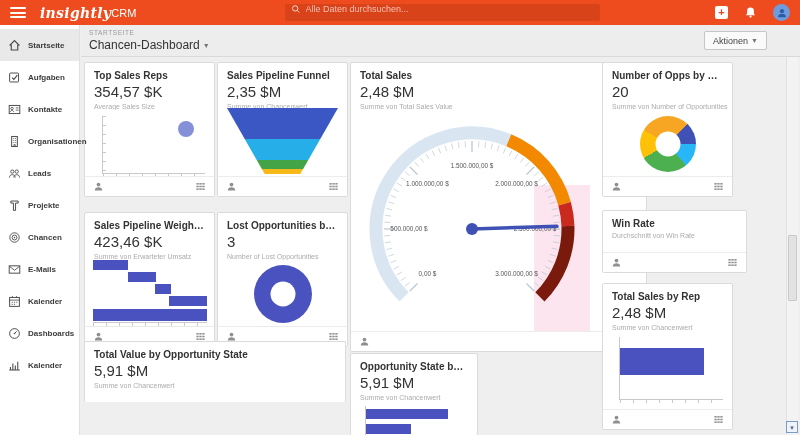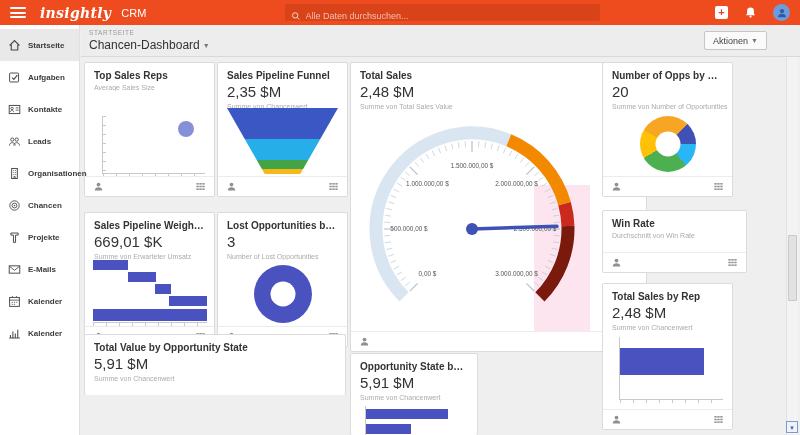--- a/index.html
+++ b/index.html
@@ -4,22 +4,22 @@
 <style>
   *{margin:0;padding:0;box-sizing:border-box}
   html,body{width:800px;height:435px;overflow:hidden}
   body{font-family:"Liberation Sans",sans-serif;background:#EFEFEF;position:relative}
 
   
   .topbar{position:absolute;top:0;left:0;width:800px;height:25px;background:#EE4C1F;display:flex;align-items:center;z-index:9}
   .hamburger{width:16px;height:11px;margin-left:10px;display:flex;flex-direction:column;justify-content:space-between;cursor:pointer}
   .hamburger span{display:block;height:2px;background:#fff;border-radius:1px}
   .brand{color:#fff;font-size:14px;font-weight:bold;font-style:italic;font-family:"DejaVu Serif",serif;margin-left:14px;letter-spacing:.3px}
-  .appname{color:#fff;font-size:11px;margin-left:10px}
-  .search{position:absolute;left:285px;top:4px;width:315px;height:17px;background:#D8431A;border:none;border-radius:2px;display:flex;align-items:flex-end;padding:0 6px}
+  .appname{color:#fff;font-size:11px;}
+  .search{position:absolute;left:285px;top:4px;width:315px;height:17px;background:#D8431A;border:none;border-radius:2px;display:flex;align-items:flex-start;padding:0 6px}
   .search input{background:transparent;border:none;outline:none;color:rgba(255,255,255,.85);font-size:9px;width:100%;font-family:"Liberation Sans",sans-serif}
   .search input::placeholder{color:rgba(255,255,255,.65)}
   .tb-right{position:absolute;right:10px;top:0;height:25px;display:flex;align-items:center;gap:16px}
   .plusbox{width:13px;height:13px;background:#fff;border-radius:2px;display:flex;align-items:center;justify-content:center;color:#E1462A;font-size:11px;font-weight:bold;line-height:1;cursor:pointer}
   .avatar{width:17px;height:17px;border-radius:50%;background:#6F9BDC;display:flex;align-items:center;justify-content:center;cursor:pointer}
 
   
   .sidebar{position:absolute;top:25px;left:0;width:80px;bottom:0;background:#fff;border-right:1px solid #E0E0E0;padding-top:4px;z-index:8}
   .side-item{height:32px;display:flex;align-items:center;padding-left:8px;gap:7px;cursor:pointer}
   .side-item.active{background:#E9E9E9}
@@ -109,78 +109,87 @@
   <div class="side-item">
     <svg width="13" height="13" viewBox="0 0 16 16">
         <rect x="1.5" y="3" width="13" height="10" fill="none" stroke="#4a4a4a" stroke-width="1.2"></rect>
         <circle cx="5" cy="6.8" r="1.5" fill="none" stroke="#4a4a4a"></circle>
         <path d="M3 11c.4-1.4 1-2 2-2s1.6.6 2 2M9.5 6h3.5M9.5 8.8h3.5" stroke="#4a4a4a" fill="none"></path>
       </svg>
     <span class="lbl">Kontakte</span>
   </div>
   <div class="side-item">
     <svg width="13" height="13" viewBox="0 0 16 16">
+        <rect x="4.5" y="1.8" width="7" height="12.4" fill="none" stroke="#4a4a4a" stroke-width="1.2"></rect>
+        <path d="M6.5 4.3h1.2M8.8 4.3H10M6.5 6.8h1.2M8.8 6.8H10M6.5 9.3h1.2M8.8 9.3H10M7.3 14v-2.2h1.6V14" stroke="#4a4a4a" fill="none"></path>
+      </svg>
+    <span class="lbl">Organisationen</span>
+  </div>
+  <div class="side-item">
+    <svg width="13" height="13" viewBox="0 0 16 16">
         <circle cx="5.3" cy="5.6" r="2" fill="none" stroke="#4a4a4a" stroke-width="1.1"></circle>
         <circle cx="10.7" cy="5.6" r="2" fill="none" stroke="#4a4a4a" stroke-width="1.1"></circle>
         <path d="M1.8 13c0-2.2 1.5-3.6 3.5-3.6S8.8 10.8 8.8 13M7.2 13c0-2.2 1.5-3.6 3.5-3.6s3.5 1.4 3.5 3.6" fill="none" stroke="#4a4a4a" stroke-width="1.1"></path>
       </svg>
     <span class="lbl">Leads</span>
   </div>
   <div class="side-item">
     <svg width="13" height="13" viewBox="0 0 16 16">
-        <rect x="4.5" y="1.8" width="7" height="12.4" fill="none" stroke="#4a4a4a" stroke-width="1.2"></rect>
-        <path d="M6.5 4.3h1.2M8.8 4.3H10M6.5 6.8h1.2M8.8 6.8H10M6.5 9.3h1.2M8.8 9.3H10M7.3 14v-2.2h1.6V14" stroke="#4a4a4a" fill="none"></path>
-      </svg>
-    <span class="lbl">Organisationen</span>
+        <path d="M3.5 2.5h9V5H9.3v9H6.7V5H3.5z" fill="none" stroke="#4a4a4a" stroke-width="1.2"></path>
+      </svg>
+    <span class="lbl">Projekte</span>
   </div>
   <div class="side-item">
     <svg width="13" height="13" viewBox="0 0 16 16">
         <circle cx="8" cy="8" r="5.8" fill="none" stroke="#4a4a4a" stroke-width="1.1"></circle>
         <circle cx="8" cy="8" r="3" fill="none" stroke="#4a4a4a" stroke-width="1.1"></circle>
         <circle cx="8" cy="8" r=".9" fill="#4a4a4a"></circle>
       </svg>
     <span class="lbl">Chancen</span>
   </div>
   <div class="side-item">
     <svg width="13" height="13" viewBox="0 0 16 16">
-        <path d="M3.5 2.5h9V5H9.3v9H6.7V5H3.5z" fill="none" stroke="#4a4a4a" stroke-width="1.2"></path>
-      </svg>
-    <span class="lbl">Projekte</span>
-  </div>
-  <div class="side-item">
-    <svg width="13" height="13" viewBox="0 0 16 16">
         <rect x="1.5" y="3.5" width="13" height="9" fill="none" stroke="#4a4a4a" stroke-width="1.2"></rect>
         <path d="M2 4.2 8 9l6-4.8" fill="none" stroke="#4a4a4a" stroke-width="1.1"></path>
       </svg>
     <span class="lbl">E-Mails</span>
   </div>
   <div class="side-item">
     <svg width="13" height="13" viewBox="0 0 16 16">
         <rect x="2" y="3" width="12" height="11" fill="none" stroke="#4a4a4a" stroke-width="1.2"></rect>
         <path d="M2 6.3h12M5.5 3V1.4M10.5 3V1.4M4.5 9h1.4M7.3 9h1.4M10.1 9h1.4M4.5 11.5h1.4M7.3 11.5h1.4" stroke="#4a4a4a" fill="none"></path>
       </svg>
     <span class="lbl">Kalender</span>
+  </div>
+  <div class="side-item">
+    <svg width="13" height="13" viewBox="0 0 16 16">
+        <circle cx="8" cy="8" r="6" fill="none" stroke="#4a4a4a" stroke-width="1.2"></circle>
+        <path d="M8 8l2.6-2.6" stroke="#4a4a4a" stroke-width="1.2"></path>
+        <circle cx="8" cy="8" r="1" fill="#4a4a4a"></circle>
+      </svg>
+    <span class="lbl">Dashboards</span>
   </div>
   <div class="side-item">
     <svg width="13" height="13" viewBox="0 0 16 16">
         <path d="M3 13.5V9.8M6 13.5V5.5M9 13.5V8M12 13.5V3.5M1.5 13.5h13" stroke="#4a4a4a" stroke-width="1.3" fill="none"></path>
       </svg>
     <span class="lbl">Kalender</span>
   </div>
 </div>
 
 <div class="pagehead">
   <div class="crumb">STARTSEITE</div>
   <div class="ptitle"><span>Chancen-Dashboard</span><span class="caret">▼</span></div>
   <div class="actions"><span>Aktionen</span><span class="caret">▼</span></div>
 </div>
 
 <div class="card" style="left:84px;top:62px;width:131px;height:135px">
   <div class="hd">
       <div class="ctitle">Top Sales Reps</div>
+    <div class="cvalue">354,57 $K</div>
     <div class="csub">Average Sales Size</div>
     </div>
   <div class="chart axis-l axis-b" id="scatter" style="left:17px;top:53px;width:103px;height:58px">
     <div class="yticks"></div>
       <div class="xticks"></div>
   <div class="bubble" style="left: 74%; top: 8%; width: 16px; height: 16px; background: rgb(133, 144, 217);"></div>
     </div>
   <div class="foot">
     <svg width="11" height="11" viewBox="0 0 16 16">
         <circle cx="8" cy="5.2" r="2.7" fill="#8f8f8f"></circle>
@@ -365,21 +374,21 @@
           <rect x="6.3" y="10.8" width="3.4" height="2.2"></rect>
           <rect x="10.6" y="10.8" width="3.4" height="2.2"></rect>
         </g>
       </svg>
   </div>
 </div>
 
 <div class="card" style="left:84px;top:212px;width:131px;height:135px">
   <div class="hd">
       <div class="ctitle">Sales Pipeline Weighted</div>
-    <div class="cvalue">669,01 $K</div>
+    <div class="cvalue">423,46 $K</div>
     <div class="csub">Summe von Erwarteter Umsatz</div>
     </div>
   <div class="chart axis-b" id="waterfall" style="left:8px;top:46px;width:114px;height:64px">
       <div class="xticks"></div>
       <div class="bar" style="top: 1px; height: 10px; left: 0%; width: 31%; background: rgb(74, 82, 191);"></div>
       <div class="bar" style="top: 13px; height: 10px; left: 31%; width: 24%; background: rgb(74, 82, 191);"></div>
       <div class="bar" style="top: 25px; height: 10px; left: 54%; width: 14%; background: rgb(74, 82, 191);"></div>
       <div class="bar" style="top: 37px; height: 10px; left: 67%; width: 33%; background: rgb(74, 82, 191);"></div>
       <div class="bar" style="top: 50px; height: 12px; left: 0%; width: 100%; background: rgb(74, 82, 191);"></div>
     </div>
@@ -484,21 +493,21 @@
           <rect x="6.3" y="6.9" width="3.4" height="2.2"></rect>
           <rect x="10.6" y="6.9" width="3.4" height="2.2"></rect>
           <rect x="2" y="10.8" width="3.4" height="2.2"></rect>
           <rect x="6.3" y="10.8" width="3.4" height="2.2"></rect>
           <rect x="10.6" y="10.8" width="3.4" height="2.2"></rect>
         </g>
       </svg>
   </div>
 </div>
 
-<div class="card" style="left:84px;top:334px;width:262px;height:61px;border-bottom:none">
+<div class="card" style="left:84px;top:341px;width:262px;height:61px;border-bottom:none">
   <div class="hd">
       <div class="ctitle">Total Value by Opportunity State</div>
     <div class="cvalue">5,91 $M</div>
     <div class="csub">Summe von Chancenwert</div>
     </div>
 </div>
 
 <div class="card" style="left:350px;top:353px;width:128px;height:82px;border-bottom:none">
   <div class="hd">
       <div class="ctitle">Opportunity State by Value</div>

